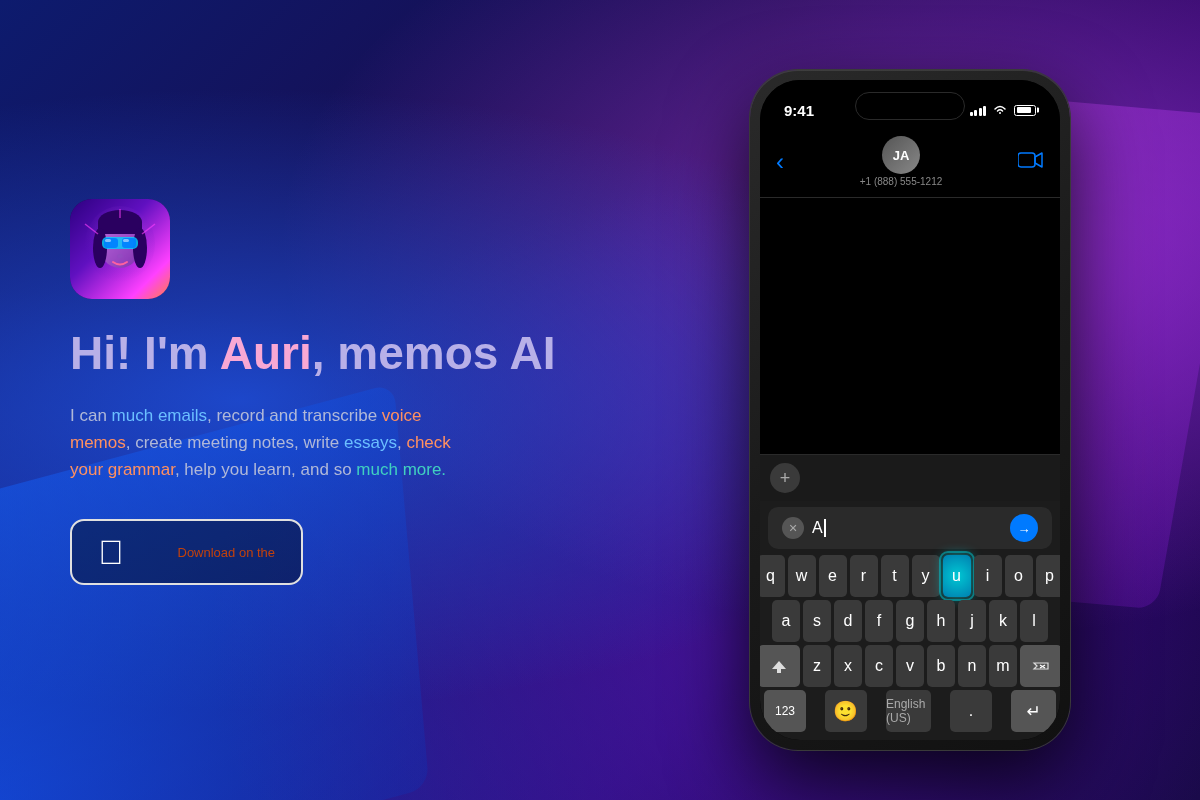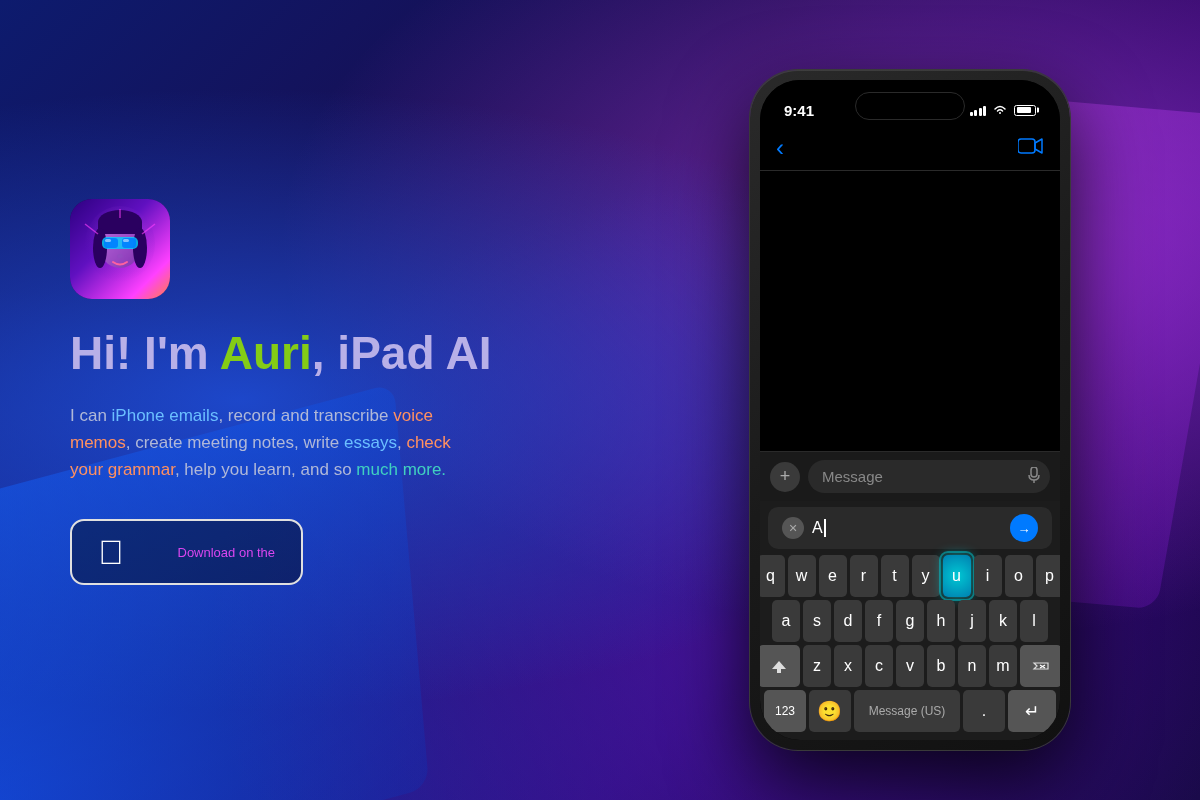--- a/index.html
+++ b/index.html
@@ -145,21 +145,21 @@
     }
 
     .app-store-btn .btn-text {
       display: flex;
       flex-direction: column;
     }
 
     .btn-top-text {
       font-size: 13px;
       font-weight: 400;
-      color: #d946ef;
+      color: #c2410c;
       padding-left: 40px;
     }
 
     .btn-bottom-text {
       font-size: 26px;
       font-weight: 600;
       color: white;
       line-height: 1.2;
     }
 
@@ -471,21 +471,21 @@
       font-size: 13px;
     }
 
     .kb-key.backspace {
       background: #555;
       font-size: 13px;
     }
 
     .kb-bottom-row {
       display: flex;
-      gap: 3px;
+      gap: 19px;
       justify-content: center;
       align-items: center;
     }
 
     .kb-key.num {
       background: #555;
       font-size: 13px;
       max-width: 42px;
     }
 
@@ -571,26 +571,26 @@
 
           <line x1="5" y1="20" x2="18" y2="30" stroke="#ff40ff" stroke-width="1.5" opacity="0.6"></line>
           <line x1="75" y1="20" x2="62" y2="30" stroke="#ff40ff" stroke-width="1.5" opacity="0.6"></line>
           <line x1="40" y1="5" x2="40" y2="14" stroke="#ff40ff" stroke-width="1.5" opacity="0.6"></line>
         </svg>
       </div>
     </div>
 
     <div class="headline">
       <div>
-        <span style="color:#b8b0e8;">Hi! I'm </span><span class="highlight-blue" style="color:#84cc16;">Auri</span><span style="color:#b8b0e8;">, iPad AI</span>
+        <span style="color:#b8b0e8;">Hi! I'm </span><span class="highlight-blue" style="color:#f9a8d4;">Auri</span><span style="color:#b8b0e8;">, memos AI</span>
       </div>
     </div>
 
     <p class="description">
-      I can <span class="hl">iPhone emails</span>, record and transcribe <span class="hl-orange">voice<br>memos</span>, create meeting notes, write <span class="hl">essays</span>, <span class="hl-orange">check<br>your grammar</span>, help you learn, and so <span class="hl-teal">much more.</span>
+      I can <span class="hl">much emails</span>, record and transcribe <span class="hl-orange">voice<br>memos</span>, create meeting notes, write <span class="hl">essays</span>, <span class="hl-orange">check<br>your grammar</span>, help you learn, and so <span class="hl-teal">much more.</span>
     </p>
 
     <div class="app-store-btn">
       <div class="apple-logo"></div>
       <div class="btn-text">
         <span class="btn-top-text">Download on the</span>
       </div>
     </div>
 
   </div>
@@ -618,42 +618,38 @@
               </svg>
             </span>
             <div class="battery-icon">
               <div class="battery-fill"></div>
             </div>
           </div>
         </div>
 
         <div class="msg-header">
           <span class="msg-back" style="color:#007AFF;font-size:24px;">‹</span>
+          <div class="msg-contact">
+            <div class="contact-avatar">
+              <span>JA</span>
+            </div>
+            <span class="contact-phone">+1 (888) 555-1212</span>
+          </div>
           <div style="color:#007AFF;">
             <svg width="26" height="18" viewBox="0 0 26 18">
               <rect x="0" y="2" width="17" height="14" rx="3" fill="none" stroke="#007AFF" stroke-width="1.5"></rect>
               <path d="M17,6 L24,2 L24,16 L17,12Z" fill="none" stroke="#007AFF" stroke-width="1.5" stroke-linejoin="round"></path>
             </svg>
           </div>
         </div>
 
         <div class="msg-area"></div>
 
         <div class="msg-input-bar">
           <div class="msg-plus-btn">+</div>
-          <div class="msg-input-field">
-            <span class="placeholder">Message</span>
-            <span class="msg-mic">
-              <svg width="12" height="16" viewBox="0 0 12 16">
-                <rect x="3" y="0" width="6" height="10" rx="3" fill="none" stroke="#888" stroke-width="1.5"></rect>
-                <path d="M1,8 Q1,13 6,13 Q11,13 11,8" stroke="#888" stroke-width="1.5" fill="none"></path>
-                <line x1="6" y1="13" x2="6" y2="16" stroke="#888" stroke-width="1.5"></line>
-              </svg>
-            </span>
-          </div>
         </div>
 
         <div class="keyboard">
 
           <div class="keyboard-search-bar">
             <div class="kb-x-btn">✕</div>
             <div class="kb-text-input">
               <span>A</span><span class="kb-cursor"></span>
             </div>
             <div class="kb-send-btn">→</div>
@@ -702,21 +698,21 @@
                 <path d="M5,7 L2,4 L16,4 L16,10 L2,10Z" fill="none" stroke="white" stroke-width="1.2" opacity="0.8"></path>
                 <line x1="8" y1="6" x2="13" y2="9" stroke="white" stroke-width="1.2"></line>
                 <line x1="13" y1="6" x2="8" y2="9" stroke="white" stroke-width="1.2"></line>
               </svg>
             </div>
           </div>
 
           <div class="kb-bottom-row">
             <div class="kb-key num" style="font-size:12px;min-width:40px;">123</div>
             <div class="kb-key emoji" style="min-width:40px;font-size:20px;">🙂</div>
-            <div class="kb-key space" style="font-size:12px;color:#aaa;max-width:none;flex:1;">Message (US)</div>
+            <div class="kb-key space" style="font-size:12px;color:#aaa;max-width:none;flex:1;">English (US)</div>
             <div class="kb-key period" style="min-width:40px;">.</div>
             <div class="kb-key return" style="min-width:40px;">↵</div>
           </div>
         </div>
 
       </div>
     </div>
   </div>
 
 </div>

